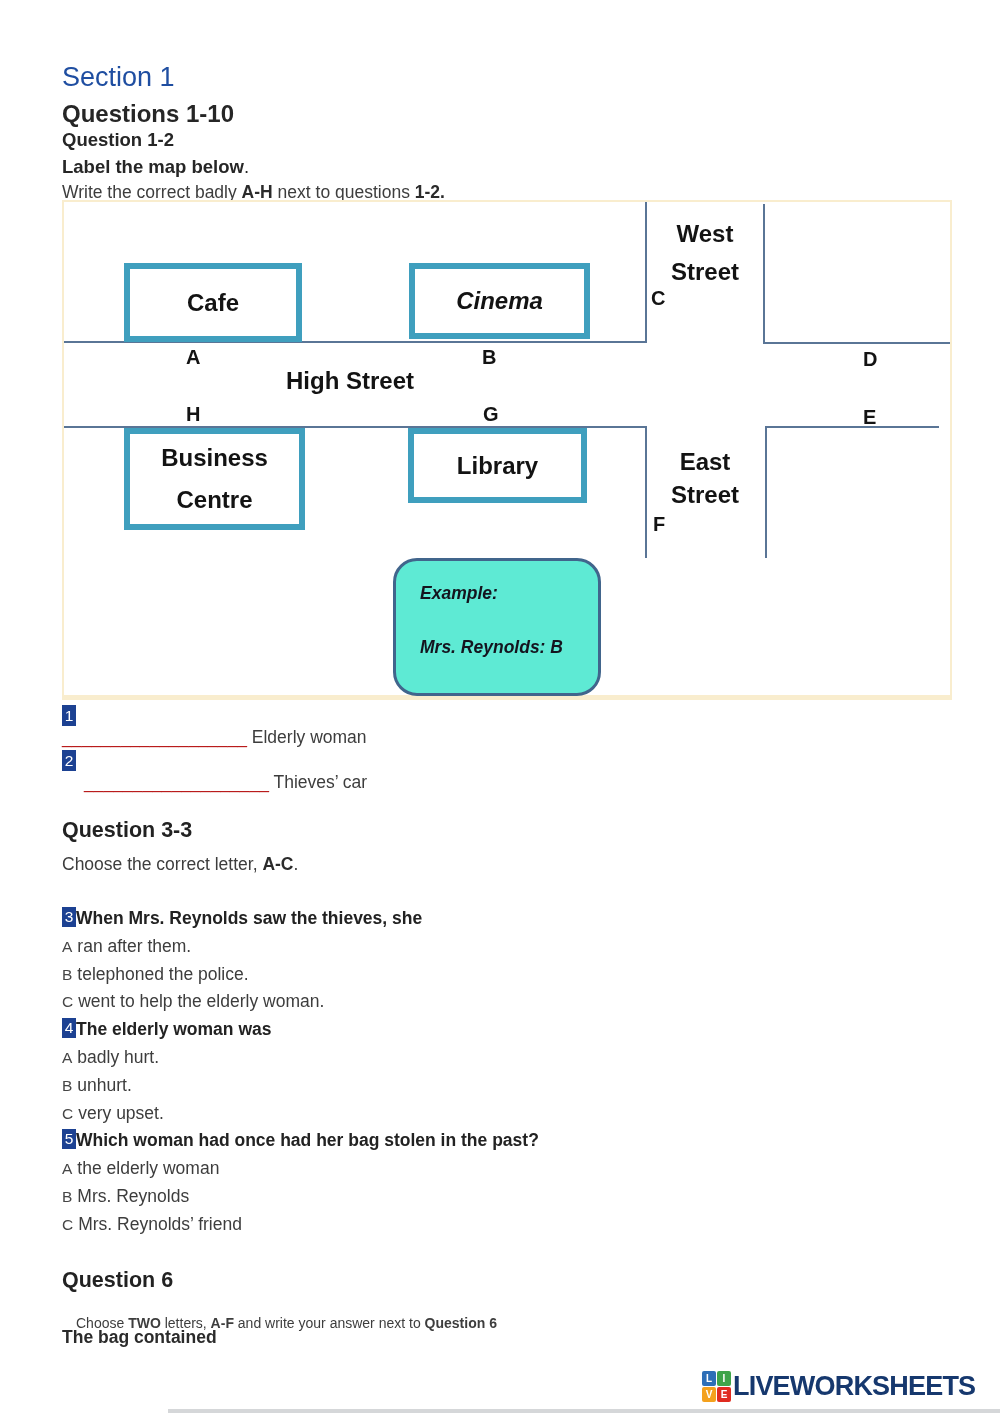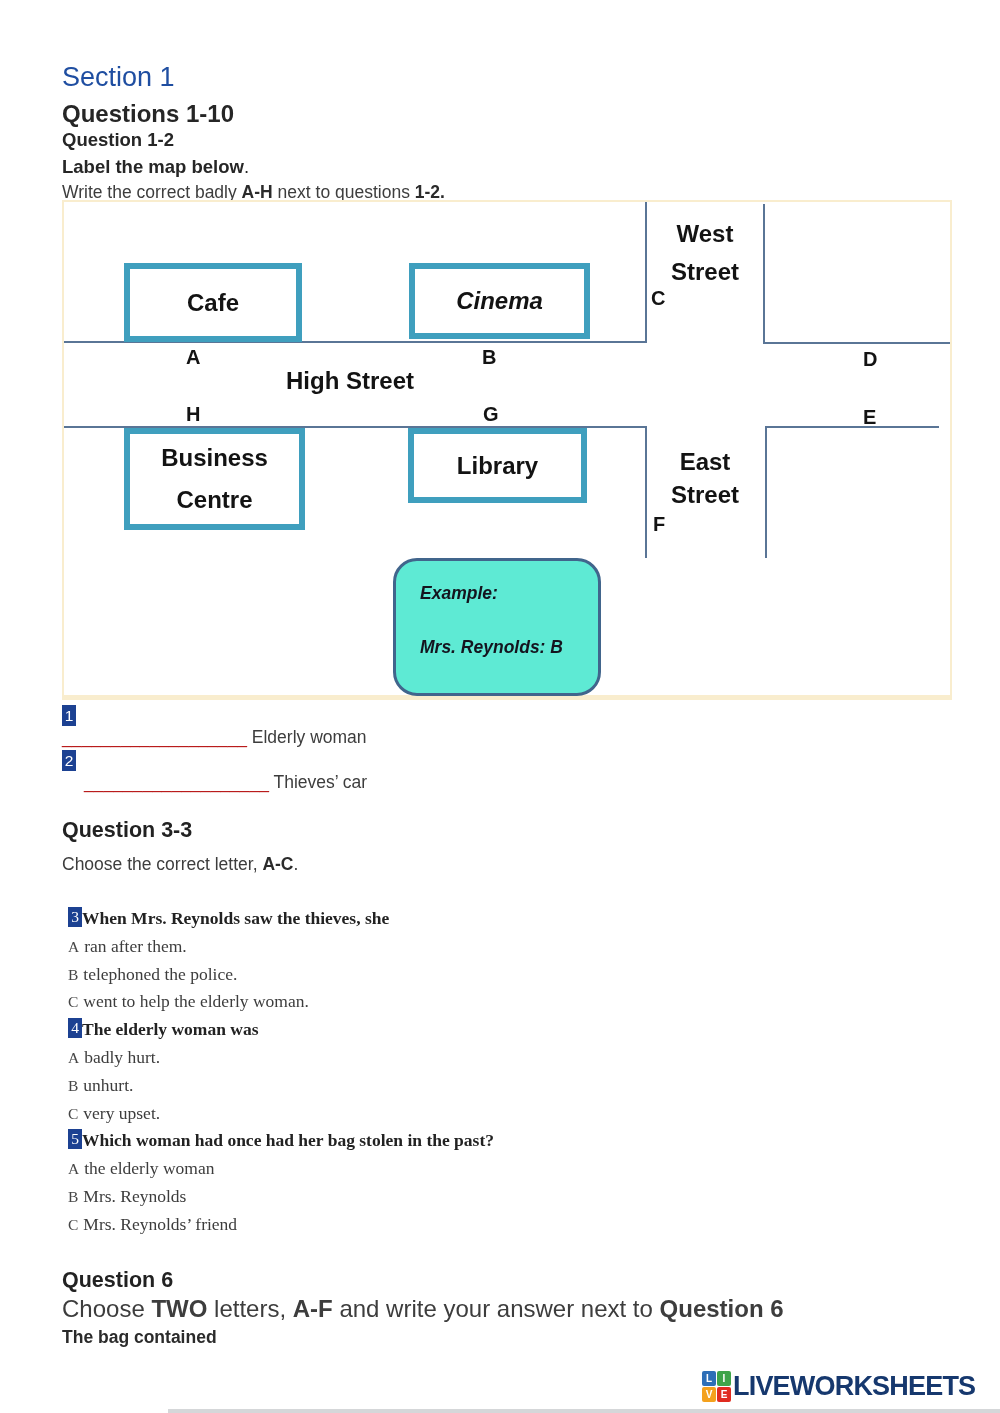--- a/index.html
+++ b/index.html
@@ -61,21 +61,21 @@
   .q35-heading,.q6-heading{font-size:21.5px;font-weight:bold;color:#222222;margin:0;}
   .choose-line{font-size:17.5px;color:#3d3d3d;margin:0;}
   .choose-line b{color:#2b2b2b;}
   .mc-block{font-size:17.5px;color:#3d3d3d;}
   .mc-block .line{line-height:27.8px;white-space:nowrap;}
   .mc-block .stem b{color:#222222;}
   .mc-block .num-badge{height:20px;line-height:20px;vertical-align:2px;}
   .opt-letter{font-size:15.5px;color:#464646;margin-right:5px;}
 
   
-  .q6-line{font-size:24px;color:#3d3d3d;line-height:28px;margin:0;text-align:right;}
+  .q6-line{font-size:14px;color:#3d3d3d;line-height:28px;margin:14px;text-align:right;}
   .q6-stem{font-size:17.5px;font-weight:bold;color:#2b2b2b;line-height:28px;margin:0;}
 
   
   .logo{left:702px;top:1371px;display:flex;align-items:center;}
   .logo-grid{
     display:grid;grid-template-columns:14px 14px;grid-template-rows:15px 15px;
     gap:1px;margin-right:2px;
   }
   .logo-sq{
     display:flex;align-items:center;justify-content:center;
@@ -158,21 +158,21 @@
 </div>
 <span class="abs num-badge" style="left:62px;top:750px;">2</span>
 <div class="abs blank-row" style="left:62px;top:772px;margin-left:22px;">
   <span class="blank-line">___________________</span>
   <span>Thieves’ car</span>
 </div>
 
 <div class="abs q35-heading" style="left:62px;top:818px;">Question 3-3</div>
 <p class="abs choose-line" style="left:62px;top:854px;"><span>Choose the correct letter, </span><b>A-C</b><span>.</span></p>
 
-<div class="abs mc-block" style="left:68px;top:905px;font-family:Liberation Serif, serif;">
+<div class="abs mc-block" style="left:62px;top:905px;">
 
   <div class="line stem"><span class="num-badge">3</span><b>When Mrs. Reynolds saw the thieves, she</b></div>
   <div class="line"><span class="opt-letter">A</span><span>ran after them.</span></div>
   <div class="line"><span class="opt-letter">B</span><span>telephoned the police.</span></div>
   <div class="line"><span class="opt-letter">C</span><span>went to help the elderly woman.</span></div>
 
   <div class="line stem"><span class="num-badge">4</span><b>The elderly woman was</b></div>
   <div class="line"><span class="opt-letter">A</span><span>badly hurt.</span></div>
   <div class="line"><span class="opt-letter">B</span><span>unhurt.</span></div>
   <div class="line"><span class="opt-letter">C</span><span>very upset.</span></div>

